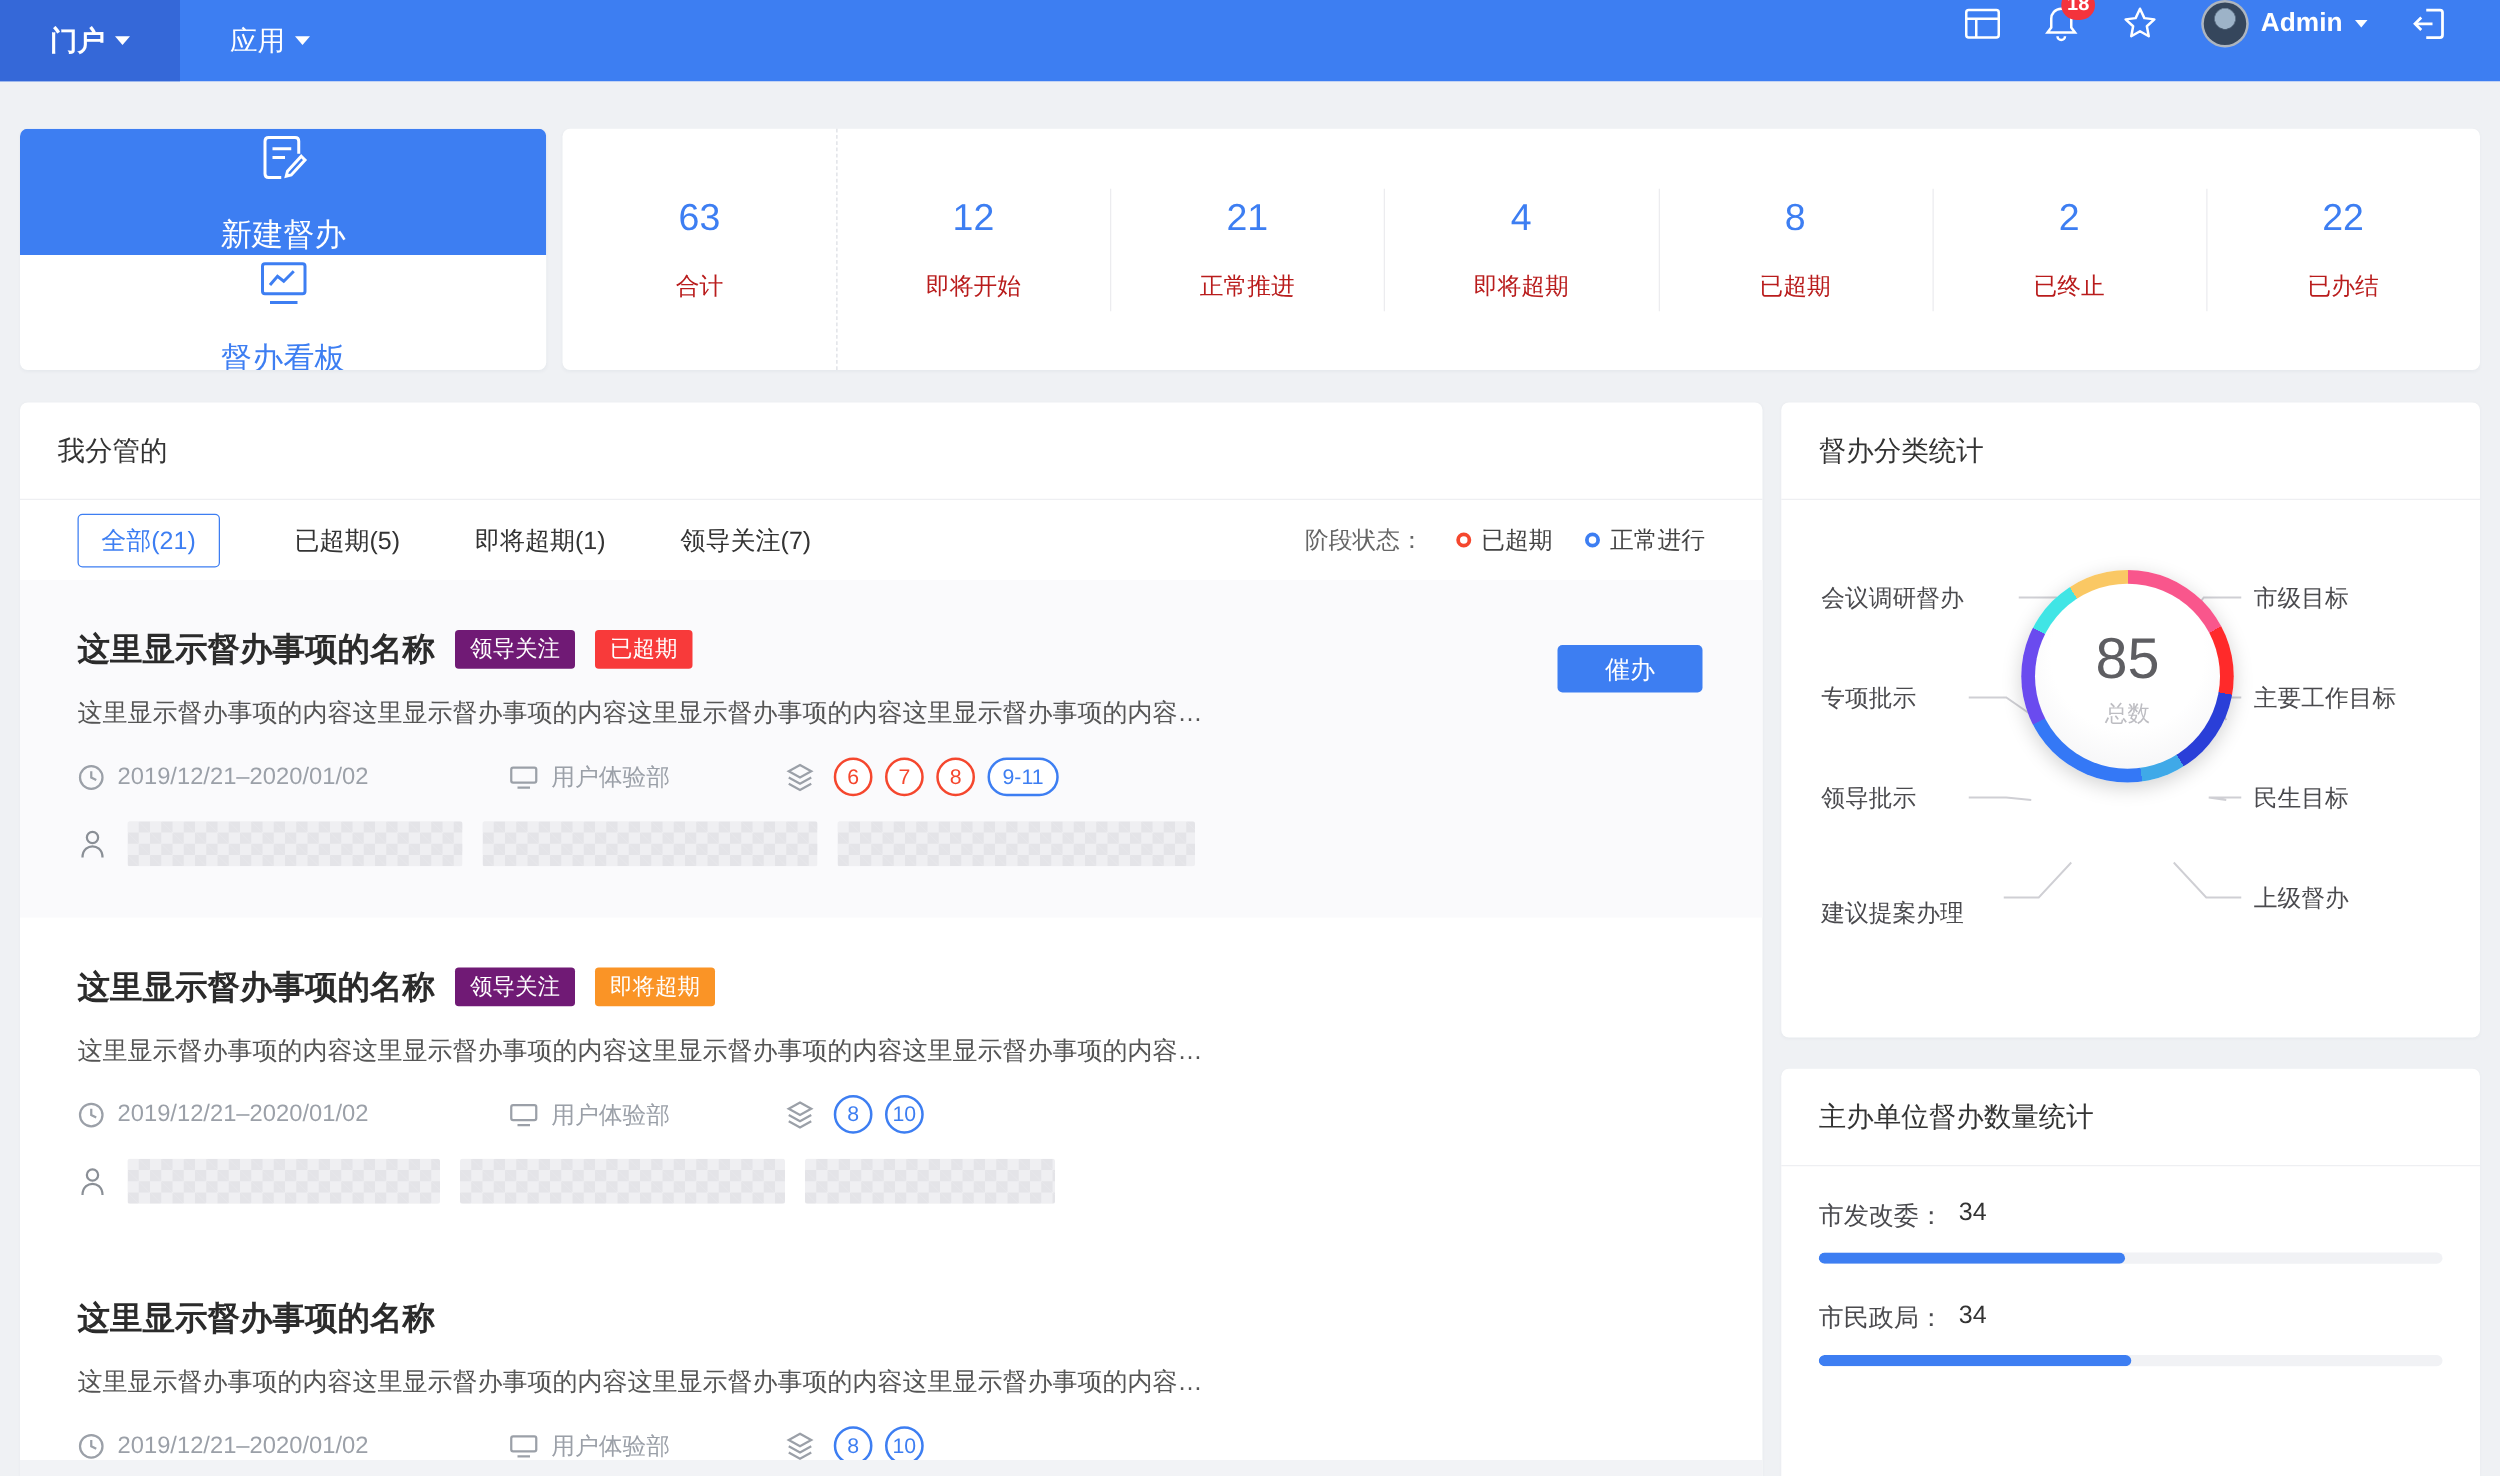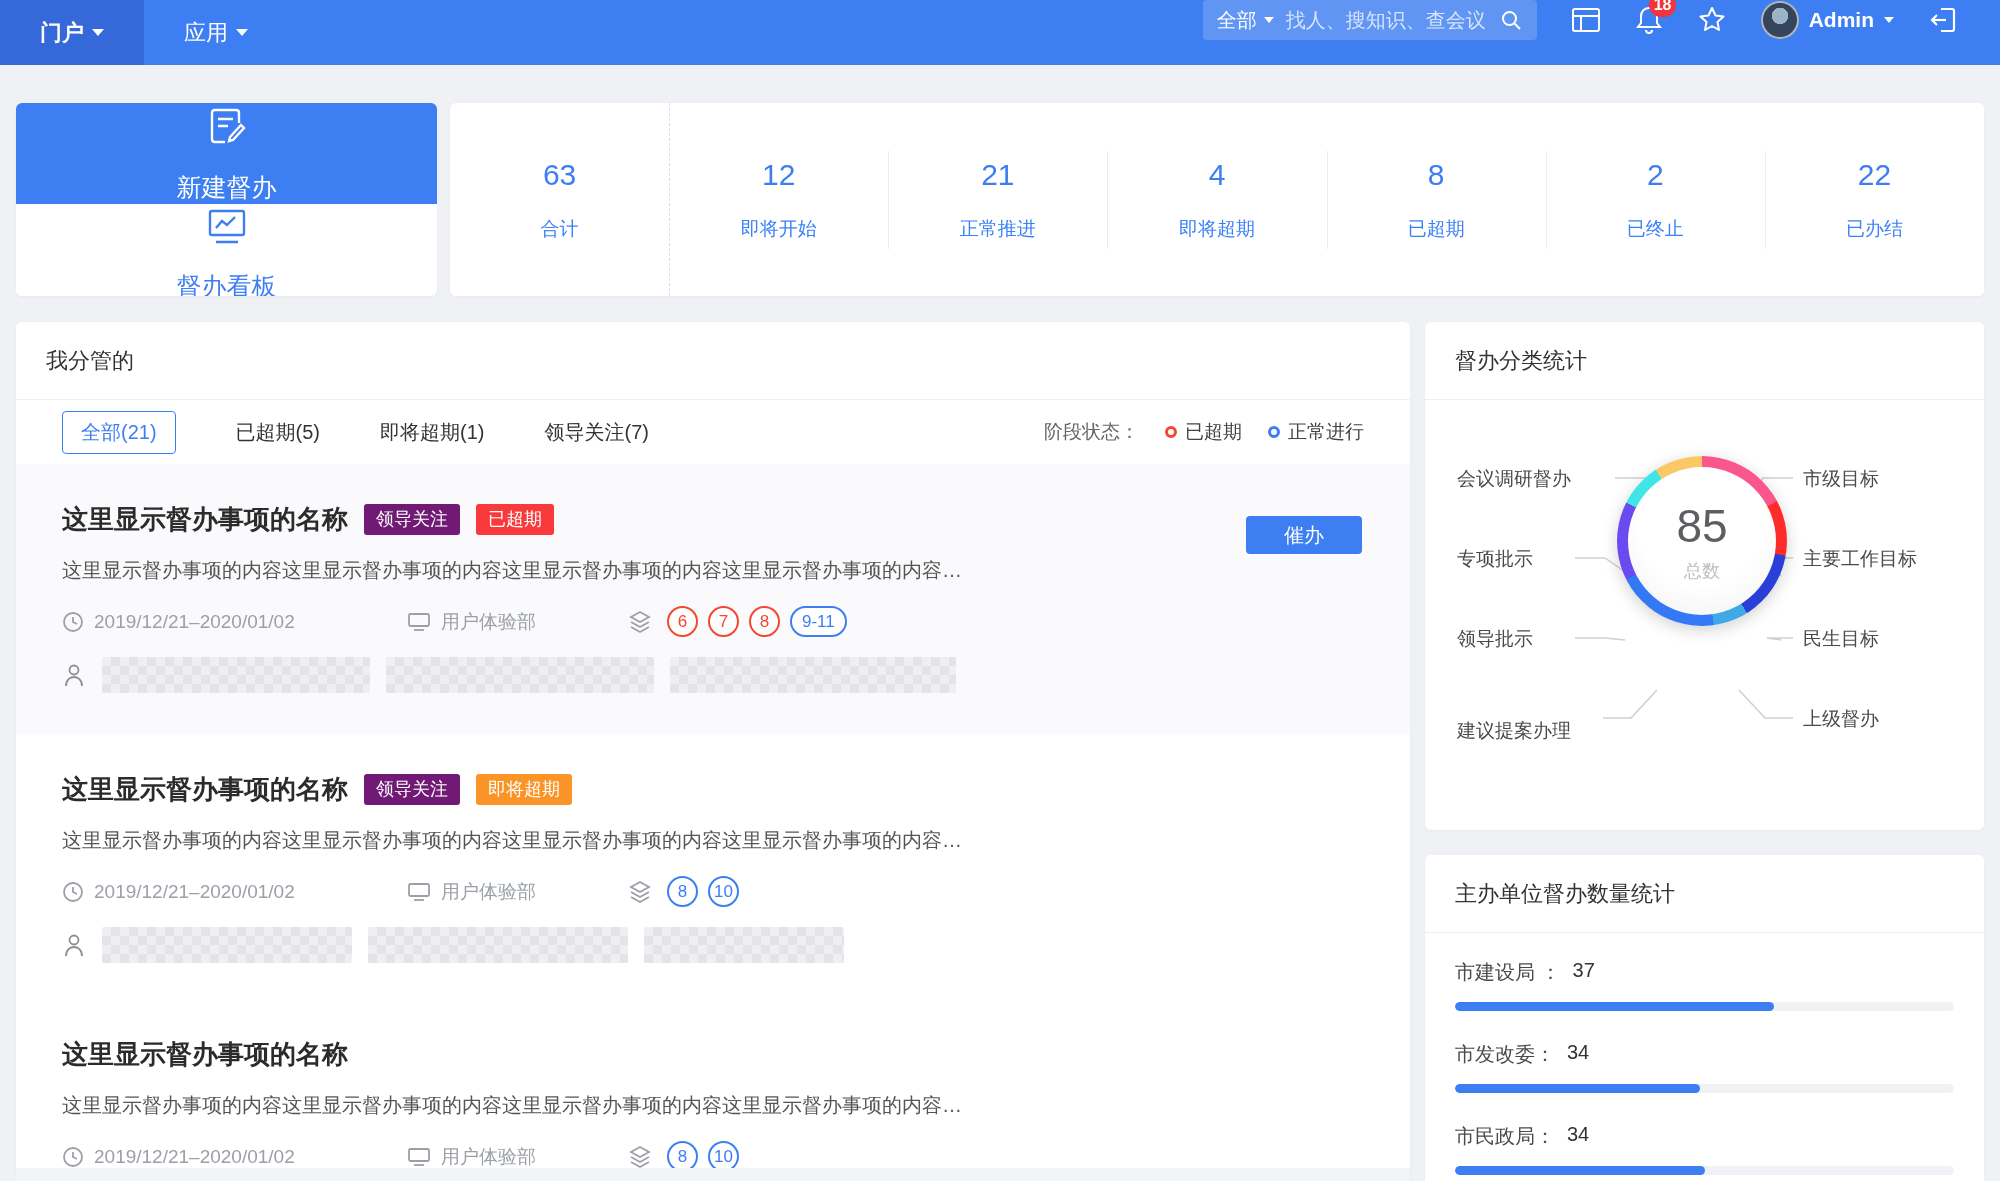--- a/index.html
+++ b/index.html
@@ -36,21 +36,21 @@
   .card { background:#fff; border-radius:6px; box-shadow:0 1px 3px rgba(20,40,80,0.04); }
   .quick-card { position:absolute; left:16px; top:103px; width:421px; height:193px; display:flex; overflow:hidden;flex-direction:column; }
   .quick-item { flex:1; display:flex; flex-direction:column; align-items:center; justify-content:center;
     gap:20px; cursor:pointer; font-size:25px; }
   .quick-item.active { background:#3D7EF2; color:#fff; }
   .quick-item.plain { color:#3D7EF2; }
 
   .stats-card { position:absolute; left:450px; top:103px; width:1534px; height:193px; display:flex; }
   .stat-col { flex:1; display:flex; flex-direction:column; align-items:center; justify-content:center; gap:24px; position:relative; }
   .stat-value { color:#3D7EF2; font-size:30px; }
-  .stat-label { color:#3b82f6; font-size:19px; }
+  .stat-label { color:#b91c1c; font-size:19px; }
   .stat-col + .stat-col::before { content:""; position:absolute; left:0; top:48px; height:98px; width:1px; background:#ECECEF; }
   .stat-col.after-dashed::before { top:0; height:193px; background:none; border-left:1px dashed #DCDEE3; }
 
   
   .tasks-panel { position:absolute; left:16px; top:322px; width:1394px; height:859px;
     background:#fff; border-radius:6px 6px 0 0; box-shadow:0 1px 3px rgba(20,40,80,0.04); }
   .panel-header { height:78px; display:flex; align-items:center; padding:0 30px;
     border-bottom:1px solid #EEEFF2; font-size:22px; color:#333; }
   .filters-row { height:64px; display:flex; align-items:center; padding:0 46px; gap:60px; }
   .filter-tab { font-size:20px; color:#333; cursor:pointer; }
@@ -120,33 +120,20 @@
   <div class="nav-menu active">
     <span>门户</span>
     <span class="caret"></span>
   </div>
   <div class="nav-menu">
     <span>应用</span>
     <span class="caret"></span>
   </div>
 
   <div class="nav-right">
-    <div class="searchbox">
-      <span class="search-scope">
-        <span>全部</span>
-        <span class="caret small"></span>
-      </span>
-      <span class="search-placeholder">找人、搜知识、查会议</span>
-      <span class="nav-icon">
-        <svg width="24" height="24" viewBox="0 0 24 24" fill="none" stroke="#fff" stroke-width="2">
-          <circle cx="10.5" cy="10.5" r="6.5"></circle>
-            <line x1="15.5" y1="15.5" x2="21" y2="21"></line>
-        </svg>
-      </span>
-    </div>
 
     <span class="nav-icon">
       <svg width="30" height="28" viewBox="0 0 30 28" fill="none" stroke="#fff" stroke-width="2">
         <rect x="2" y="3" width="26" height="22" rx="2"></rect>
           <line x1="2" y1="10" x2="28" y2="10"></line>
           <line x1="10" y1="10" x2="10" y2="25"></line>
       </svg>
     </span>
 
     <span class="nav-icon">
@@ -413,29 +400,20 @@
   </div>
 </div>
 
 <div class="card org-panel">
   <div class="panel-header">
     <span>主办单位督办数量统计</span>
   </div>
   <div class="org-body">
     <div class="bar-group">
       <div class="bar-label-row">
-        <span>市建设局 ：</span>
-        <span class="bar-value">37</span>
-      </div>
-      <div class="bar-track">
-        <div class="bar-fill" style="width: 64%;"></div>
-      </div>
-    </div>
-    <div class="bar-group">
-      <div class="bar-label-row">
         <span>市发改委：</span>
         <span class="bar-value">34</span>
       </div>
       <div class="bar-track">
         <div class="bar-fill" style="width: 49%;"></div>
       </div>
     </div>
     <div class="bar-group">
       <div class="bar-label-row">
         <span>市民政局：</span>

